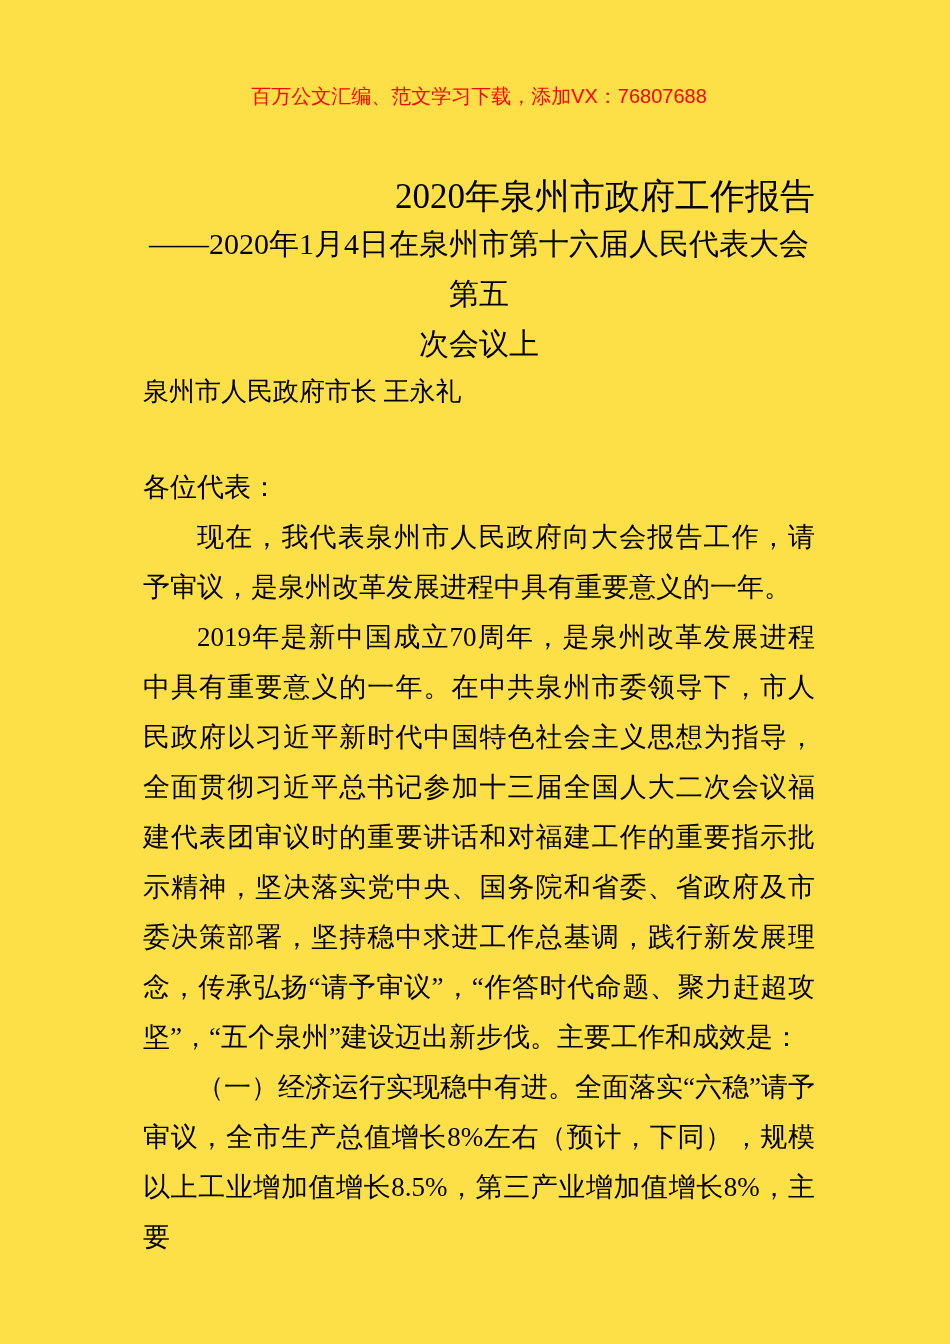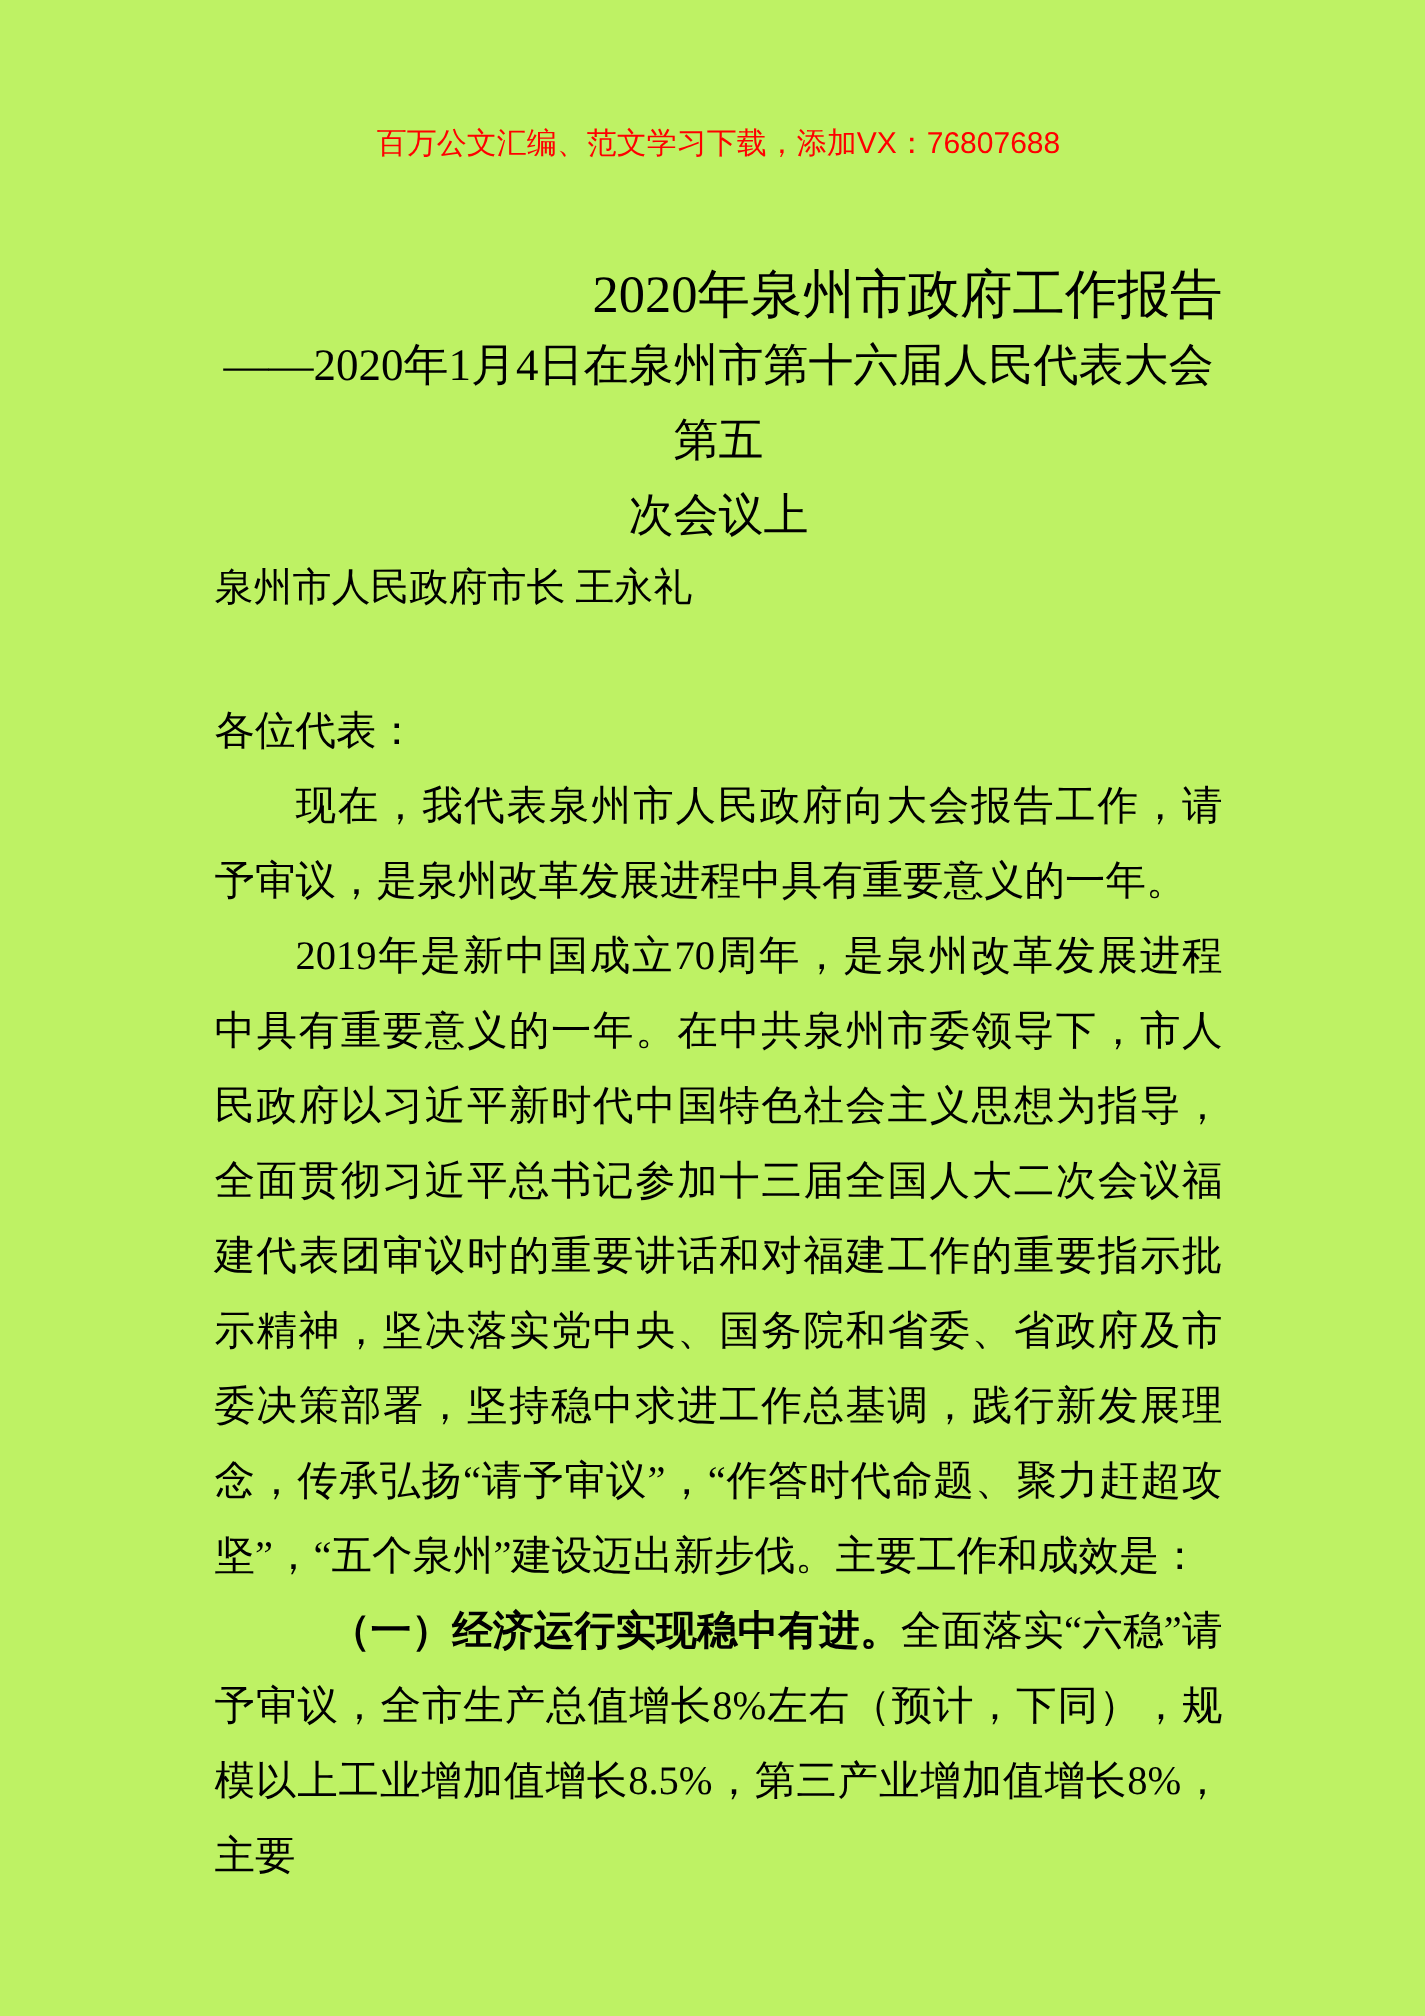--- a/index.html
+++ b/index.html
@@ -12,21 +12,21 @@
     height: 1344px;
     overflow: hidden;
     color: #000000;
     font-family: "Liberation Serif", "DejaVu Serif", serif;
   }
   .page {
     box-sizing: border-box;
     width: 950px;
     height: 1344px;
     padding: 83px 135px 0 143px;
-    background: #bef264;
+    background: #fde047;
   }
   .notice {
     font-family: "Liberation Sans", "DejaVu Sans", sans-serif;
     font-size: 20px;
     line-height: 26px;
     text-align: center;
     white-space: nowrap;
   }
   .doc-title {
     margin: 66px 0 0 0;
@@ -58,22 +58,21 @@
   }
   .indent {
     text-indent: 54px;
   }
   .section-heading {
     font-family: "Liberation Sans", "DejaVu Sans", sans-serif;
     font-weight: 700;
   }
   .bold-lead {
     font-family: "Liberation Sans", "DejaVu Sans", sans-serif;
-    font-weight: 700;
-    margin-left: 23px;
+    font-weight: 400;
   }
 </style>
 </head>
 <body>
 
 <div class="page">
 
   <div class="notice" style="color: rgb(255, 0, 0);">百万公文汇编、范文学习下载，添加VX：76807688</div>
 
   <h1 class="doc-title">2020年泉州市政府工作报告</h1>

